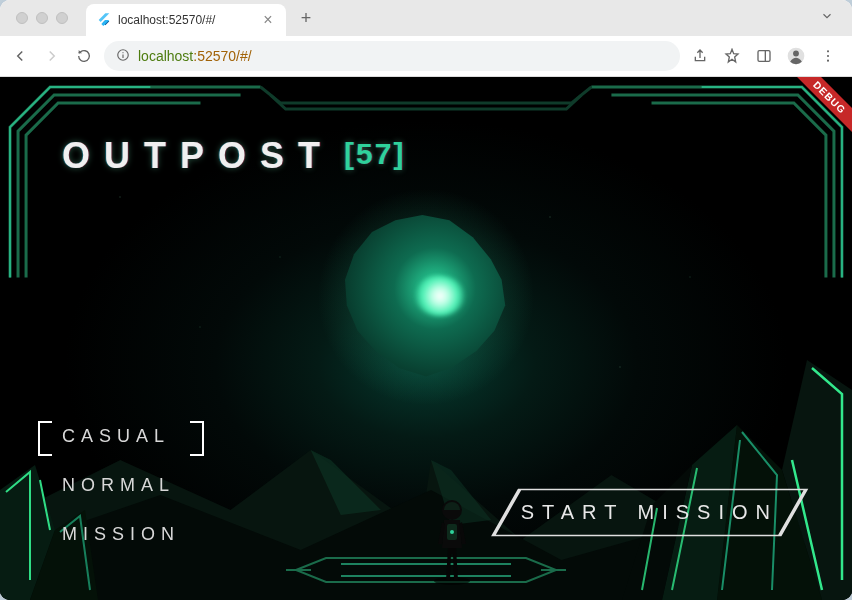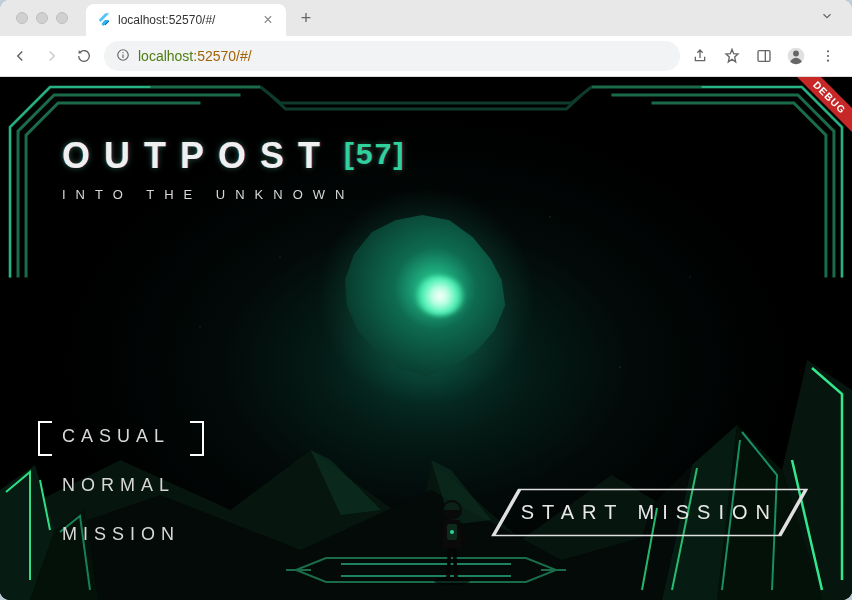--- a/index.html
+++ b/index.html
@@ -490,21 +490,20 @@
         <circle cx="22" cy="30" r="10" fill="#0a0a0a"></circle>
         <path d="M14 30 a8 8 0 0 1 16 0" fill="#0e2a1c" opacity="0.7"></path>
         <circle cx="22" cy="52" r="2" fill="#2fd29b"></circle>
       </svg>
     </div>
 
     <div class="title-block">
       <div class="game-title">
         <span>OUTPOST</span><span class="bracket-number"><span class="bracket">[</span><span>57</span><span class="bracket">]</span></span>
       </div>
-      <div class="game-subtitle">INTO THE UNKNOWN</div>
     </div>
 
     <div class="difficulty">
       <div class="difficulty-item selected">CASUAL</div>
       <div class="difficulty-item">NORMAL</div>
       <div class="difficulty-item">MISSION</div>
     </div>
 
     <div class="start-button">
       <svg viewBox="0 0 100 40" preserveAspectRatio="none">

